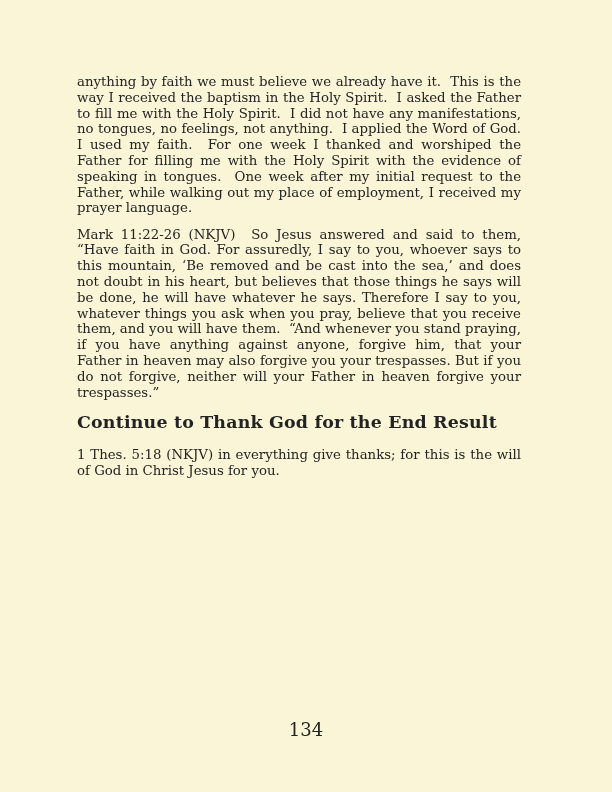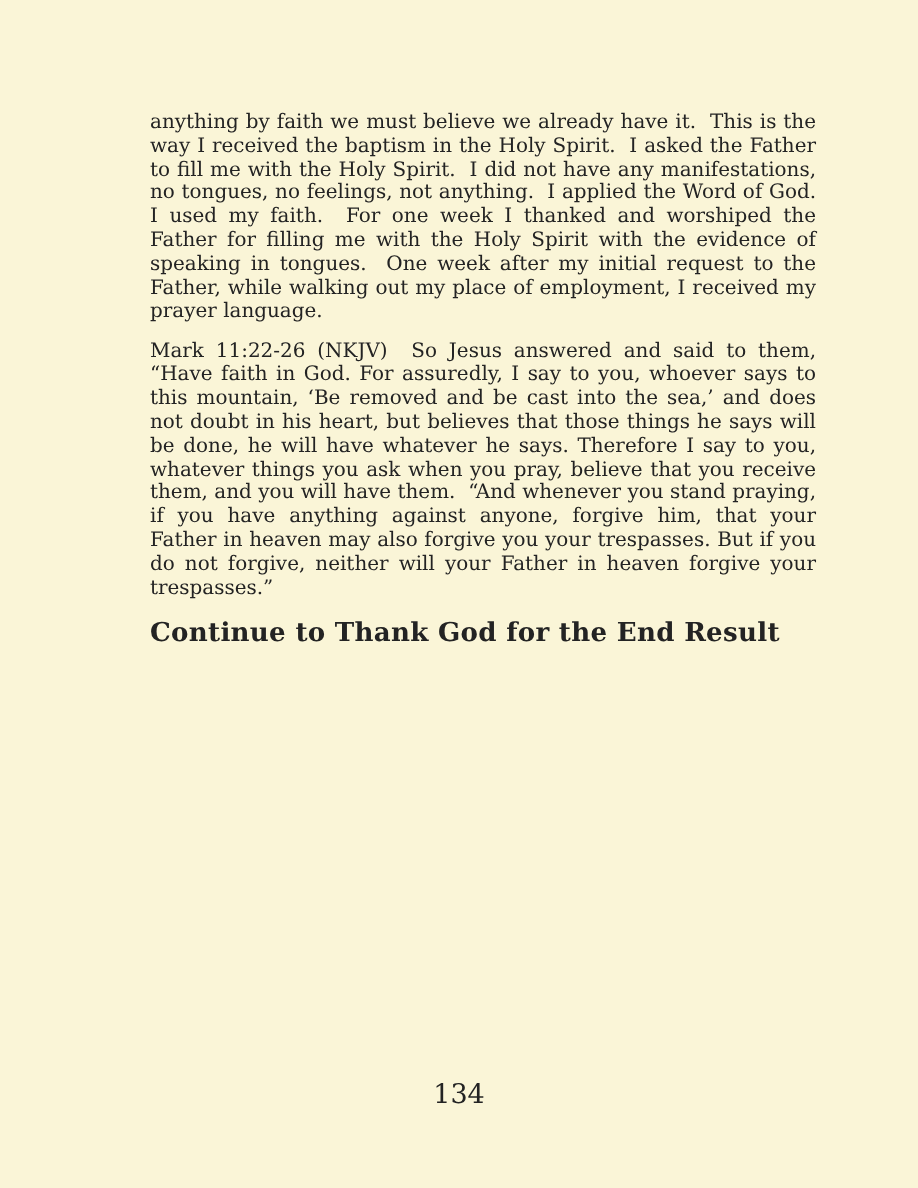--- a/index.html
+++ b/index.html
@@ -20,21 +20,21 @@
   .page {
     position: relative;
     width: 612px;
     height: 792px;
     background: var(--bg);
     color: var(--ink);
     overflow: hidden;
   }
   .content {
     position: absolute;
-    left: 100px;
+    left: 77px;
     top: 74px;
     width: 444px;
   }
   p.body {
     margin: 0 0 10.5px 0;
     font-size: 13.3px;
     line-height: 15.8px;
     text-align: justify;
     white-space: pre-wrap;
   }
@@ -64,18 +64,19 @@
 <div class="page">
   <div class="content">
 
     <p class="body"><span>anything by faith we must believe we already have it.  This is the way I received the baptism in the Holy Spirit.  I asked the Father to fill me with the Holy Spirit.  I did not have any manifestations, no tongues, no feelings, not anything.  I applied the Word of God.  I used my faith.  For one week I thanked and worshiped the Father for filling me with the Holy Spirit with the evidence of speaking in tongues.  One week after my initial request to the Father, while walking out my place of employment, I received my prayer language.</span></p>
 
     <p class="body"><span class="lead">Mark 11:22-26 (NKJV)</span><span>  So Jesus answered and said to them, “Have faith in God. For assuredly, I say to you, whoever says to this mountain, ‘Be removed and be cast into the sea,’ and does not doubt in his heart, but believes that those things he says will be done, he will have whatever he says. Therefore I say to you, whatever things you ask when you pray, believe that you receive them, and you will have them.  “And whenever you stand praying, if you have anything against anyone, forgive him, that your Father in heaven may also forgive you your trespasses. But if you do not forgive, neither will your Father in heaven forgive your trespasses.”</span></p>
 
     <h1 class="heading">Continue to Thank God for the End Result</h1>
 
 
+    <p class="body"><span class="lead">1 Thes. 5:18 (NKJV)</span><span> in everything give thanks; for this is the will of God in Christ Jesus for you.</span></p>
 
 
   </div>
 
   <div class="page-number">134</div>
 </div>
 
 </body></html>

